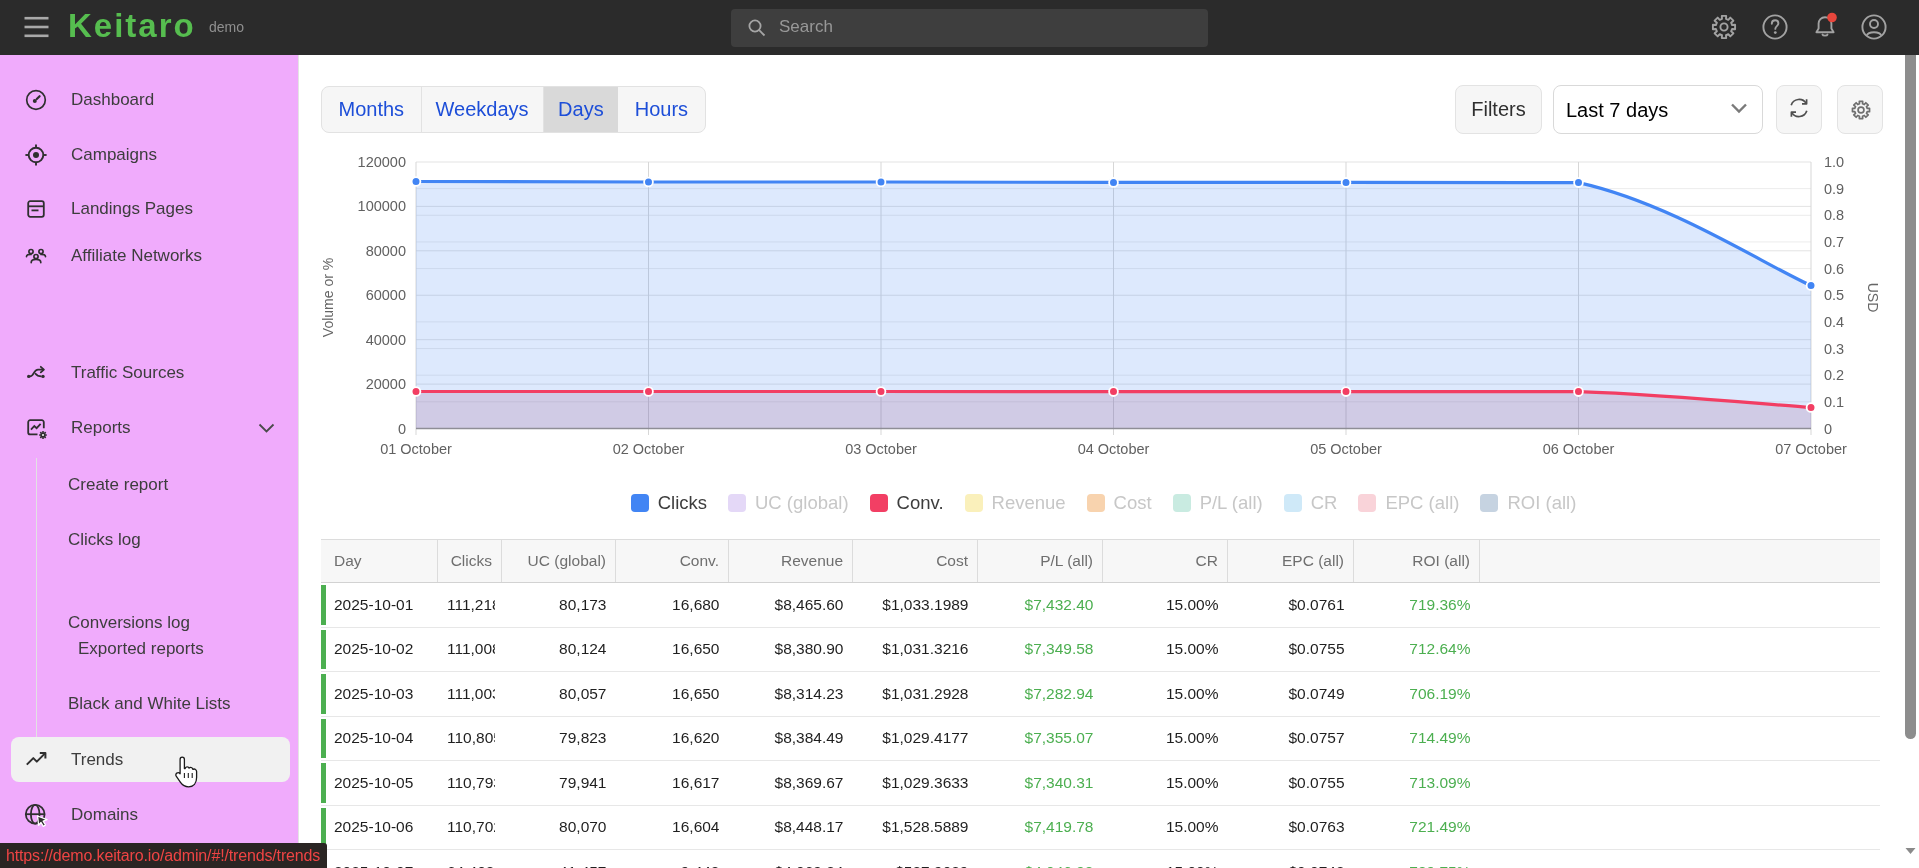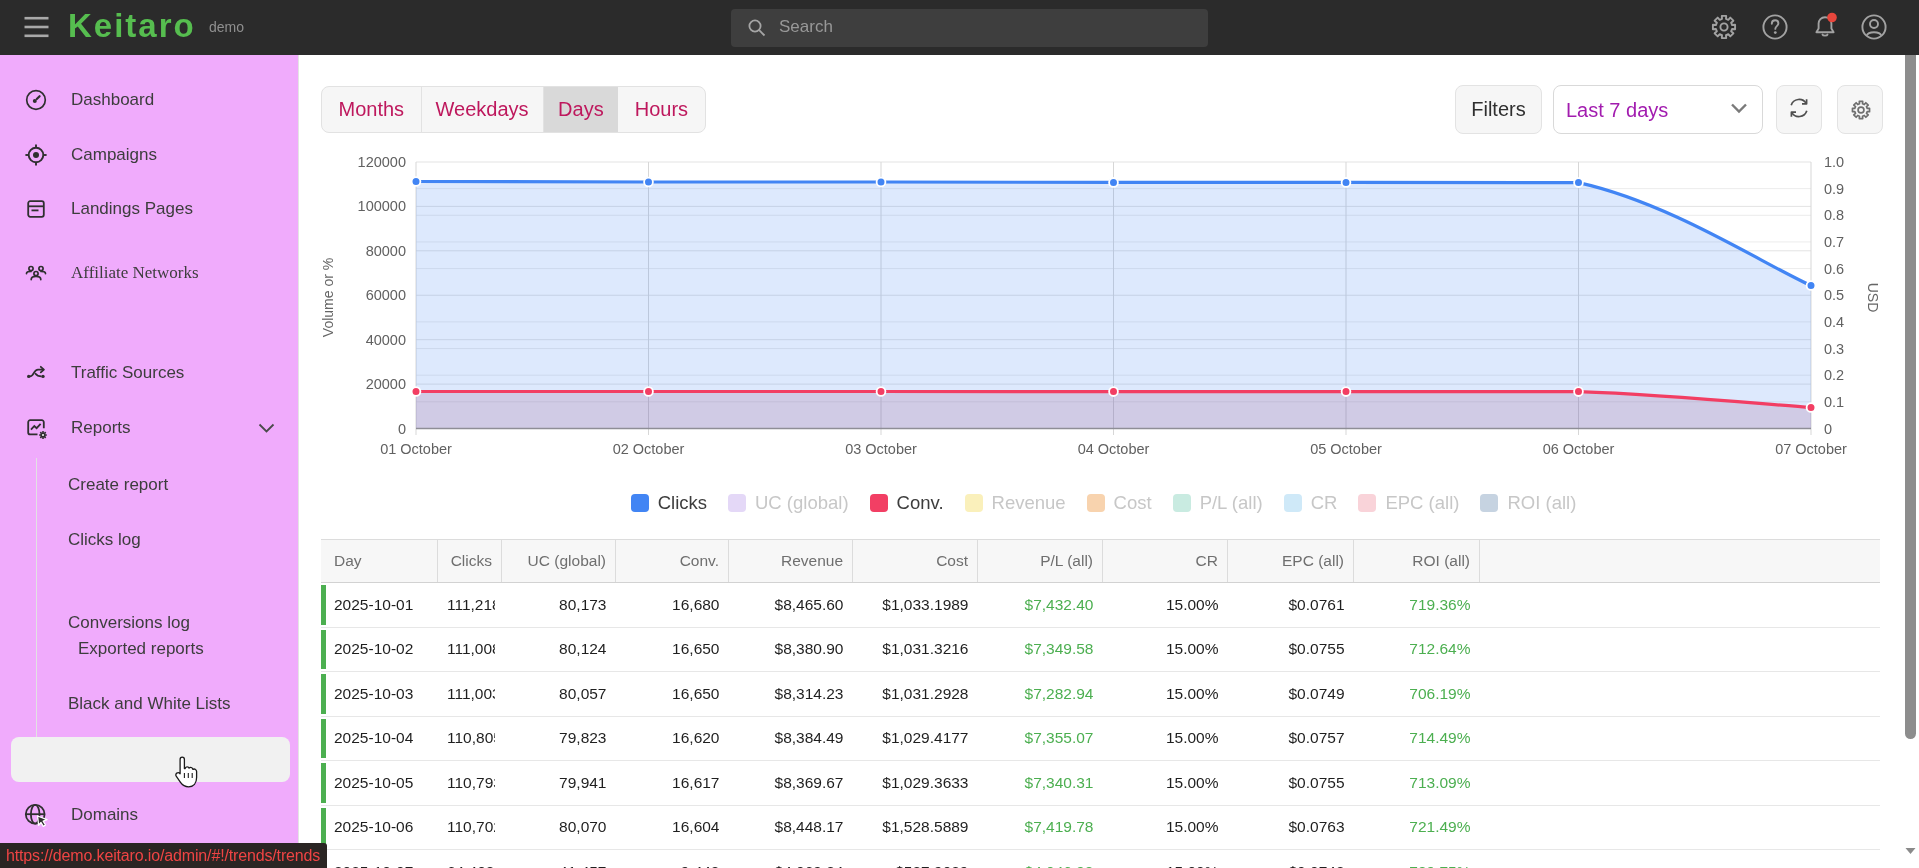--- a/index.html
+++ b/index.html
@@ -5,21 +5,21 @@
 * { margin:0; padding:0; box-sizing:border-box; }
 html,body { width:1919px; height:868px; overflow:hidden; background:#fff;
   font-family:"Liberation Sans", sans-serif; position:relative; }
 #topbar { position:absolute; left:0; top:0; width:1919px; height:55px; background:#2b2b2b; z-index:30; }
 #sidebar { position:absolute; left:0; top:55px; width:299px; height:813px; background:#f0abfc; border-right:1px solid #e4e4e4; z-index:20; }
 #main { position:absolute; left:300px; top:55px; width:1619px; height:813px; background:#fff; }
 .sbitem { position:absolute; left:0; width:299px; height:44px; }
 .sbicon { position:absolute; left:24px; top:50%; margin-top:-12px; width:24px; height:24px; }
 .sblabel { position:absolute; left:71px; top:50%; transform:translateY(-50%); font-size:17px; color:#3d3d3d; }
 .subitem { position:absolute; left:68px; transform:translateY(-50%); font-size:17px; color:#3d3d3d; white-space:nowrap; }
-.tabbtn { display:inline-block; height:45px; line-height:45px; padding:0 16.5px; font-size:20px; color:#be185d; vertical-align:top; }
+.tabbtn { display:inline-block; height:45px; line-height:45px; padding:0 16.5px; font-size:20px; color:#1d4ed8; vertical-align:top; }
 .lgi { display:flex; align-items:center; }
 .lgsq { width:18px; height:18px; border-radius:4px; display:inline-block; }
 .lgt { font-size:18.5px; color:#c7c7c7; margin-left:9px; }
 .lgt.on { color:#3d3d3d; }
 #dtable { border-collapse:collapse; table-layout:fixed; width:1559px; font-size:15.5px; }
 #dtable th { height:43px; background:#f7f7f7; color:#6f6f6f; font-weight:normal; text-align:right;
   border-top:1px solid #dcdcdc; border-bottom:1px solid #d2d2d2; border-left:1px solid #dcdcdc; padding:0 9px 0 0; }
 #dtable th:first-child { text-align:left; padding-left:13px; border-left:none; }
 #dtable td { height:44.5px; color:#1f1f1f; text-align:right; border-bottom:1px solid #e7e7e7; padding:0 9px 0 0; }
 #dtable td:first-child { text-align:left; padding-left:13px; position:relative; }
@@ -93,21 +93,21 @@
     <span class="sblabel">Campaigns</span>
   </div>
   <div class="sbitem" style="top:132px;">
     <svg class="sbicon" viewBox="0 0 24 24" fill="none" stroke="#2f2f2f" stroke-width="1.8">
       <rect x="4.2" y="4.2" width="15.6" height="15.6" rx="2"></rect>
       <line x1="4.2" y1="9.3" x2="19.8" y2="9.3"></line>
       <line x1="7.5" y1="13.4" x2="14.5" y2="13.4"></line>
     </svg>
     <span class="sblabel">Landings Pages</span>
   </div>
-  <div class="sbitem" style="top:196px;font-family:Liberation Serif, serif;">
+  <div class="sbitem" style="top:179px;">
     <svg class="sbicon" viewBox="0 0 24 24" fill="none" stroke="#2f2f2f" stroke-width="1.7">
       <circle cx="7" cy="7.6" r="2.1"></circle>
       <circle cx="17" cy="7.6" r="2.1"></circle>
       <circle cx="12" cy="12.6" r="2.1"></circle>
       <path d="M2.5,12.6 C2.5,10.8 4.4,10.4 7,10.4" stroke-linecap="round"></path>
       <path d="M21.5,12.6 C21.5,10.8 19.6,10.4 17,10.4" stroke-linecap="round"></path>
       <path d="M7.2,18.6 C7.2,16 9.4,15.4 12,15.4 C14.6,15.4 16.8,16 16.8,18.6" stroke-linecap="round"></path>
     </svg>
     <span class="sblabel">Affiliate Networks</span>
   </div>
@@ -143,39 +143,46 @@
         <path d="M1.5,1.5 L8.5,8.5 L15.5,1.5" fill="none" stroke="#4a4a4a" stroke-width="1.8"></path>
       </svg>
   </div>
   <div style="position:absolute;left:36px;top:403px;width:1px;height:279px;background:#e2e2e2;"></div>
   <span class="subitem" style="top:429.5px;">Create report</span>
   <span class="subitem" style="top:484.5px;">Clicks log</span>
   <span class="subitem" style="top:539.5px;margin-top:28px;">Conversions log</span>
   <span class="subitem" style="top:594px;margin-left:10px;">Exported reports</span>
   <span class="subitem" style="top:649px;">Black and White Lists</span>
   <div style="position:absolute;left:11px;top:682px;width:279px;height:45px;background:#f1f1f1;border-radius:8px;"></div>
+  <div class="sbitem" style="top:682px;height:45px;">
+    <svg class="sbicon" viewBox="0 0 24 24" fill="none" stroke="#2f2f2f" stroke-width="2">
+      <path d="M2.8,16.6 L9.3,10.1 L12.8,13.6 L21,5.4" stroke-linejoin="round"></path>
+      <path d="M15.8,5 L21.4,5 L21.4,10.6" stroke-linejoin="round"></path>
+    </svg>
+    <span class="sblabel">Trends</span>
+  </div>
   <div class="sbitem" style="top:737px;height:45px;">
     <svg class="sbicon" viewBox="0 0 24 24" fill="none" stroke="#2f2f2f" stroke-width="1.8">
       <circle cx="11.2" cy="11.2" r="9.4"></circle>
       <line x1="1.8" y1="11.2" x2="20.6" y2="11.2"></line>
       <ellipse cx="11.2" cy="11.2" rx="4.3" ry="9.4"></ellipse>
       <path d="M13.6,13 L23,16.6 L19.2,18.2 L21.5,22 L19.3,23.4 L17,19.5 L14.6,22.2 Z" fill="#2f2f2f" stroke="#fff" stroke-width="1.3" stroke-linejoin="round"></path>
     </svg>
     <span class="sblabel">Domains</span>
   </div>
 </div>
 
 <div id="main">
 
   <div style="position:absolute;left:21px;top:31px;height:47px;background:#f6f6f6;border:1px solid #e2e2e2;border-radius:8px;white-space:nowrap;">
     <span class="tabbtn" style="border-right:1px solid #e2e2e2;">Months</span><span class="tabbtn" style="border-right:1px solid #e2e2e2;padding:0 14px;">Weekdays</span><span class="tabbtn" style="background:#d9d9d9;padding:0 14.5px;">Days</span><span class="tabbtn">Hours</span>
   </div>
   <div class="hdrbtn" style="left:1155px;width:87px;text-align:center;line-height:47px;font-size:20px;color:#2f2f2f;">Filters</div>
   <div class="hdrbtn" style="left:1253px;width:210px;background:#fff;border-color:#d9d9d9;">
-    <span style="position:absolute;left:12px;top:50%;transform:translateY(-50%);font-size:20px;color:#a21caf;">Last 7 days</span>
+    <span style="position:absolute;left:12px;top:50%;transform:translateY(-50%);font-size:20px;color:#000000;">Last 7 days</span>
     <svg style="position:absolute;right:14px;top:15px" width="18" height="14" viewBox="0 0 18 14">
         <path d="M2,3.5 L9,10.5 L16,3.5" fill="none" stroke="#7a7a7a" stroke-width="2.4"></path>
       </svg>
   </div>
   <div class="hdrbtn" style="left:1476px;width:46px;" id="refreshbtn">
     <svg style="position:absolute;left:11px;top:11px" width="22" height="22" viewBox="0 0 22 22" fill="none" stroke="#4f4f4f" stroke-width="1.7">
       <path d="M3.2,8.2 A8.3,8.3 0 0 1 18.2,6.4"></path>
       <path d="M18.8,13.8 A8.3,8.3 0 0 1 3.8,15.6"></path>
       <path d="M18.6,2.2 L18.6,6.8 L14,6.8" stroke-linejoin="round"></path>
       <path d="M3.4,19.8 L3.4,15.2 L8,15.2" stroke-linejoin="round"></path>

